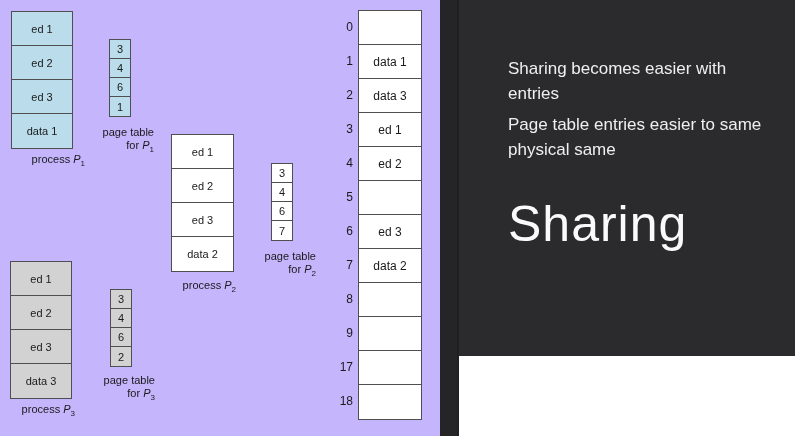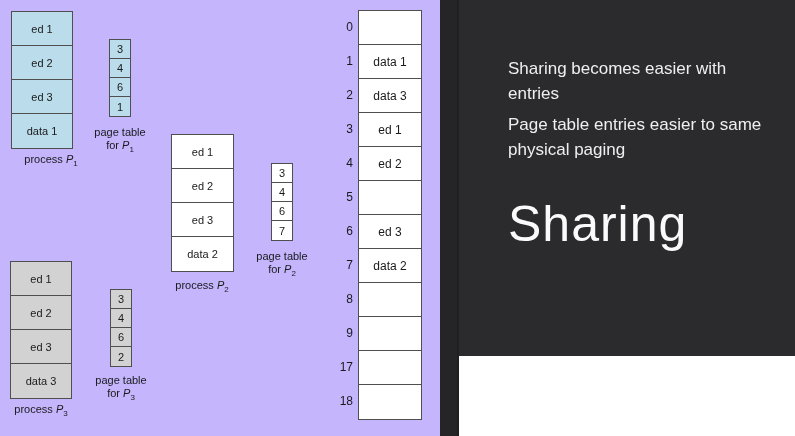--- a/index.html
+++ b/index.html
@@ -38,21 +38,21 @@
   .pt-p1 .ptcell { background: #badceb; }
 
   .pt-p2 { left: 271px; top: 163px; width: 22px; }
   .pt-p2 .ptcell { background: #ffffff; }
 
   .pt-p3 { left: 110px; top: 289px; width: 22px; }
   .pt-p3 .ptcell { background: #d2d2d2; }
 
   .caption {
     position: absolute; font-size: 11px; color: #1a1a1a;
-    text-align: center; line-height: 13px; white-space: nowrap;
+    text-align: right; line-height: 13px; white-space: nowrap;
   }
   .caption i { font-style: italic; }
   .caption sub { font-size: 8px; }
 
   .cap-p1 { left: 17px;  top: 153px; width: 68px; }
   .cap-p2 { left: 168px; top: 279px; width: 68px; }
   .cap-p3 { left: 7px;  top: 403px; width: 68px; }
 
   .cap-pt1 { left: 86px;  top: 126px; width: 68px; }
   .cap-pt2 { left: 248px; top: 250px; width: 68px; }
@@ -191,19 +191,19 @@
 
   <div class="panel">
     <div class="panel-strip"></div>
     <div class="panel-content">
       <p class="bullet">
         <span>Sharing becomes easier with</span><br>
         <span>entries</span>
       </p>
       <p class="bullet">
         <span>Page table entries easier to same</span><br>
-        <span>physical paging</span>
+        <span>physical same</span>
       </p>
       <h1 class="panel-title">Sharing</h1>
     </div>
   </div>
 
 </div>
 
 </body></html>

